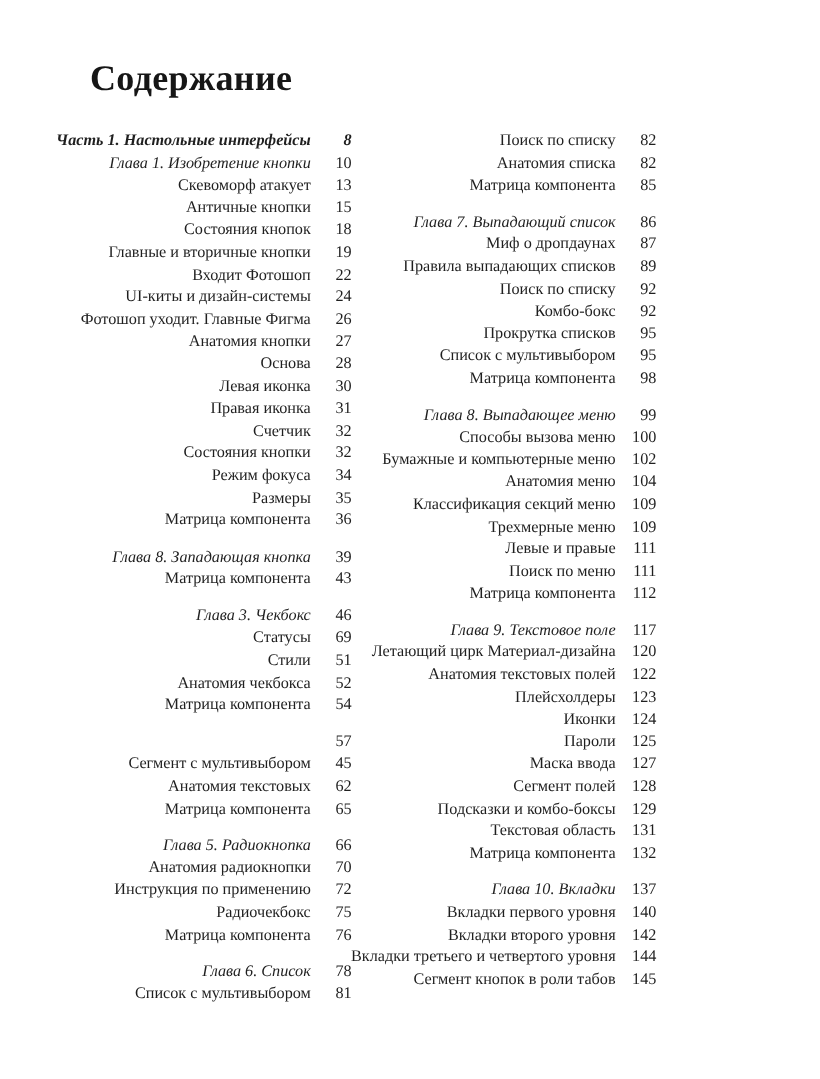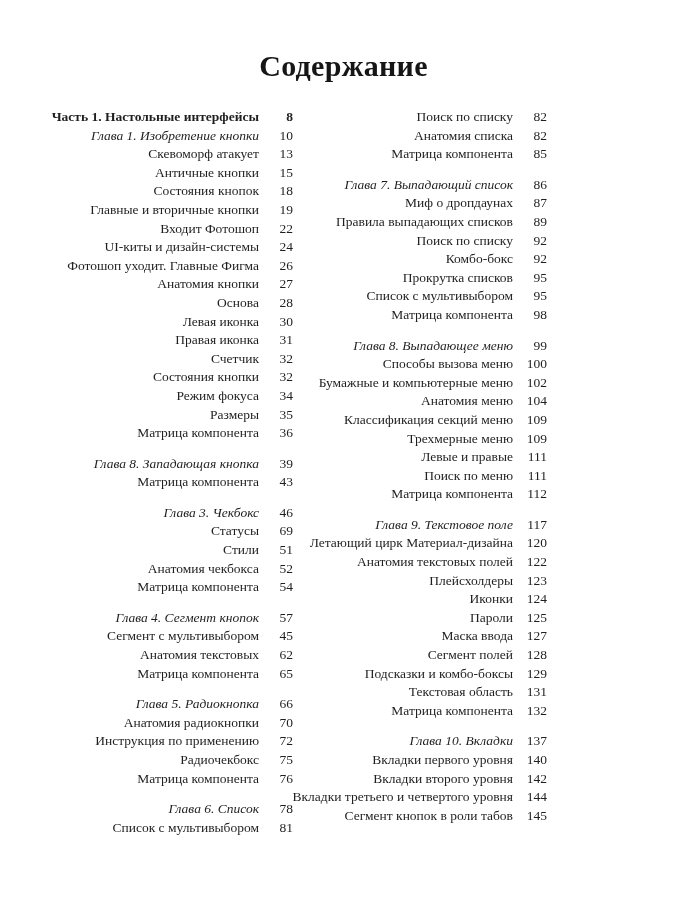--- a/index.html
+++ b/index.html
@@ -16,21 +16,20 @@
     height: 899px;
     padding: 50px 71px 0 75px;
   }
   .title {
     font-size: 30px;
     line-height: 32px;
     font-weight: 700;
     color: #161616;
     margin-bottom: 26px;
     letter-spacing: 0.3px;
-    text-align: center;
   }
   .toc {
     display: flex;
     align-items: flex-start;
   }
   .col {
     flex: none;
   }
   .col-left  { width: 218px; }
   .col-right { width: 254px; }
@@ -47,21 +46,21 @@
     text-align: right;
   }
   .toc-page {
     flex: none;
     width: 26px;
     margin-left: 8px;
     text-align: right;
     white-space: nowrap;
   }
   .toc-row.part .toc-label,
-  .toc-row.part .toc-page { font-weight: 700; }
+  .toc-row.part .toc-page { font-weight: 700; font-style: italic; }
   .toc-row.chapter .toc-label { font-style: italic; }
 </style>
 </head>
 <body>
 
 <div class="page">
   <h1 class="title">Содержание</h1>
   <div class="toc">
     <div class="col col-left" id="col-left">
         <div class="toc-group">
@@ -165,21 +164,20 @@
             <span class="toc-label">Анатомия чекбокса</span>
             <span class="toc-page">52</span>
           </div>
           <div class="toc-row item">
             <span class="toc-label">Матрица компонента</span>
             <span class="toc-page">54</span>
           </div>
         </div>
         <div class="toc-group">
           <div class="toc-row chapter">
-            <span class="toc-label">Глава 4. Сегмент кнопок</span>
             <span class="toc-page">57</span>
           </div>
           <div class="toc-row item">
             <span class="toc-label">Сегмент с мультивыбором</span>
             <span class="toc-page">45</span>
           </div>
           <div class="toc-row item">
             <span class="toc-label">Анатомия текстовых</span>
             <span class="toc-page">62</span>
           </div>

